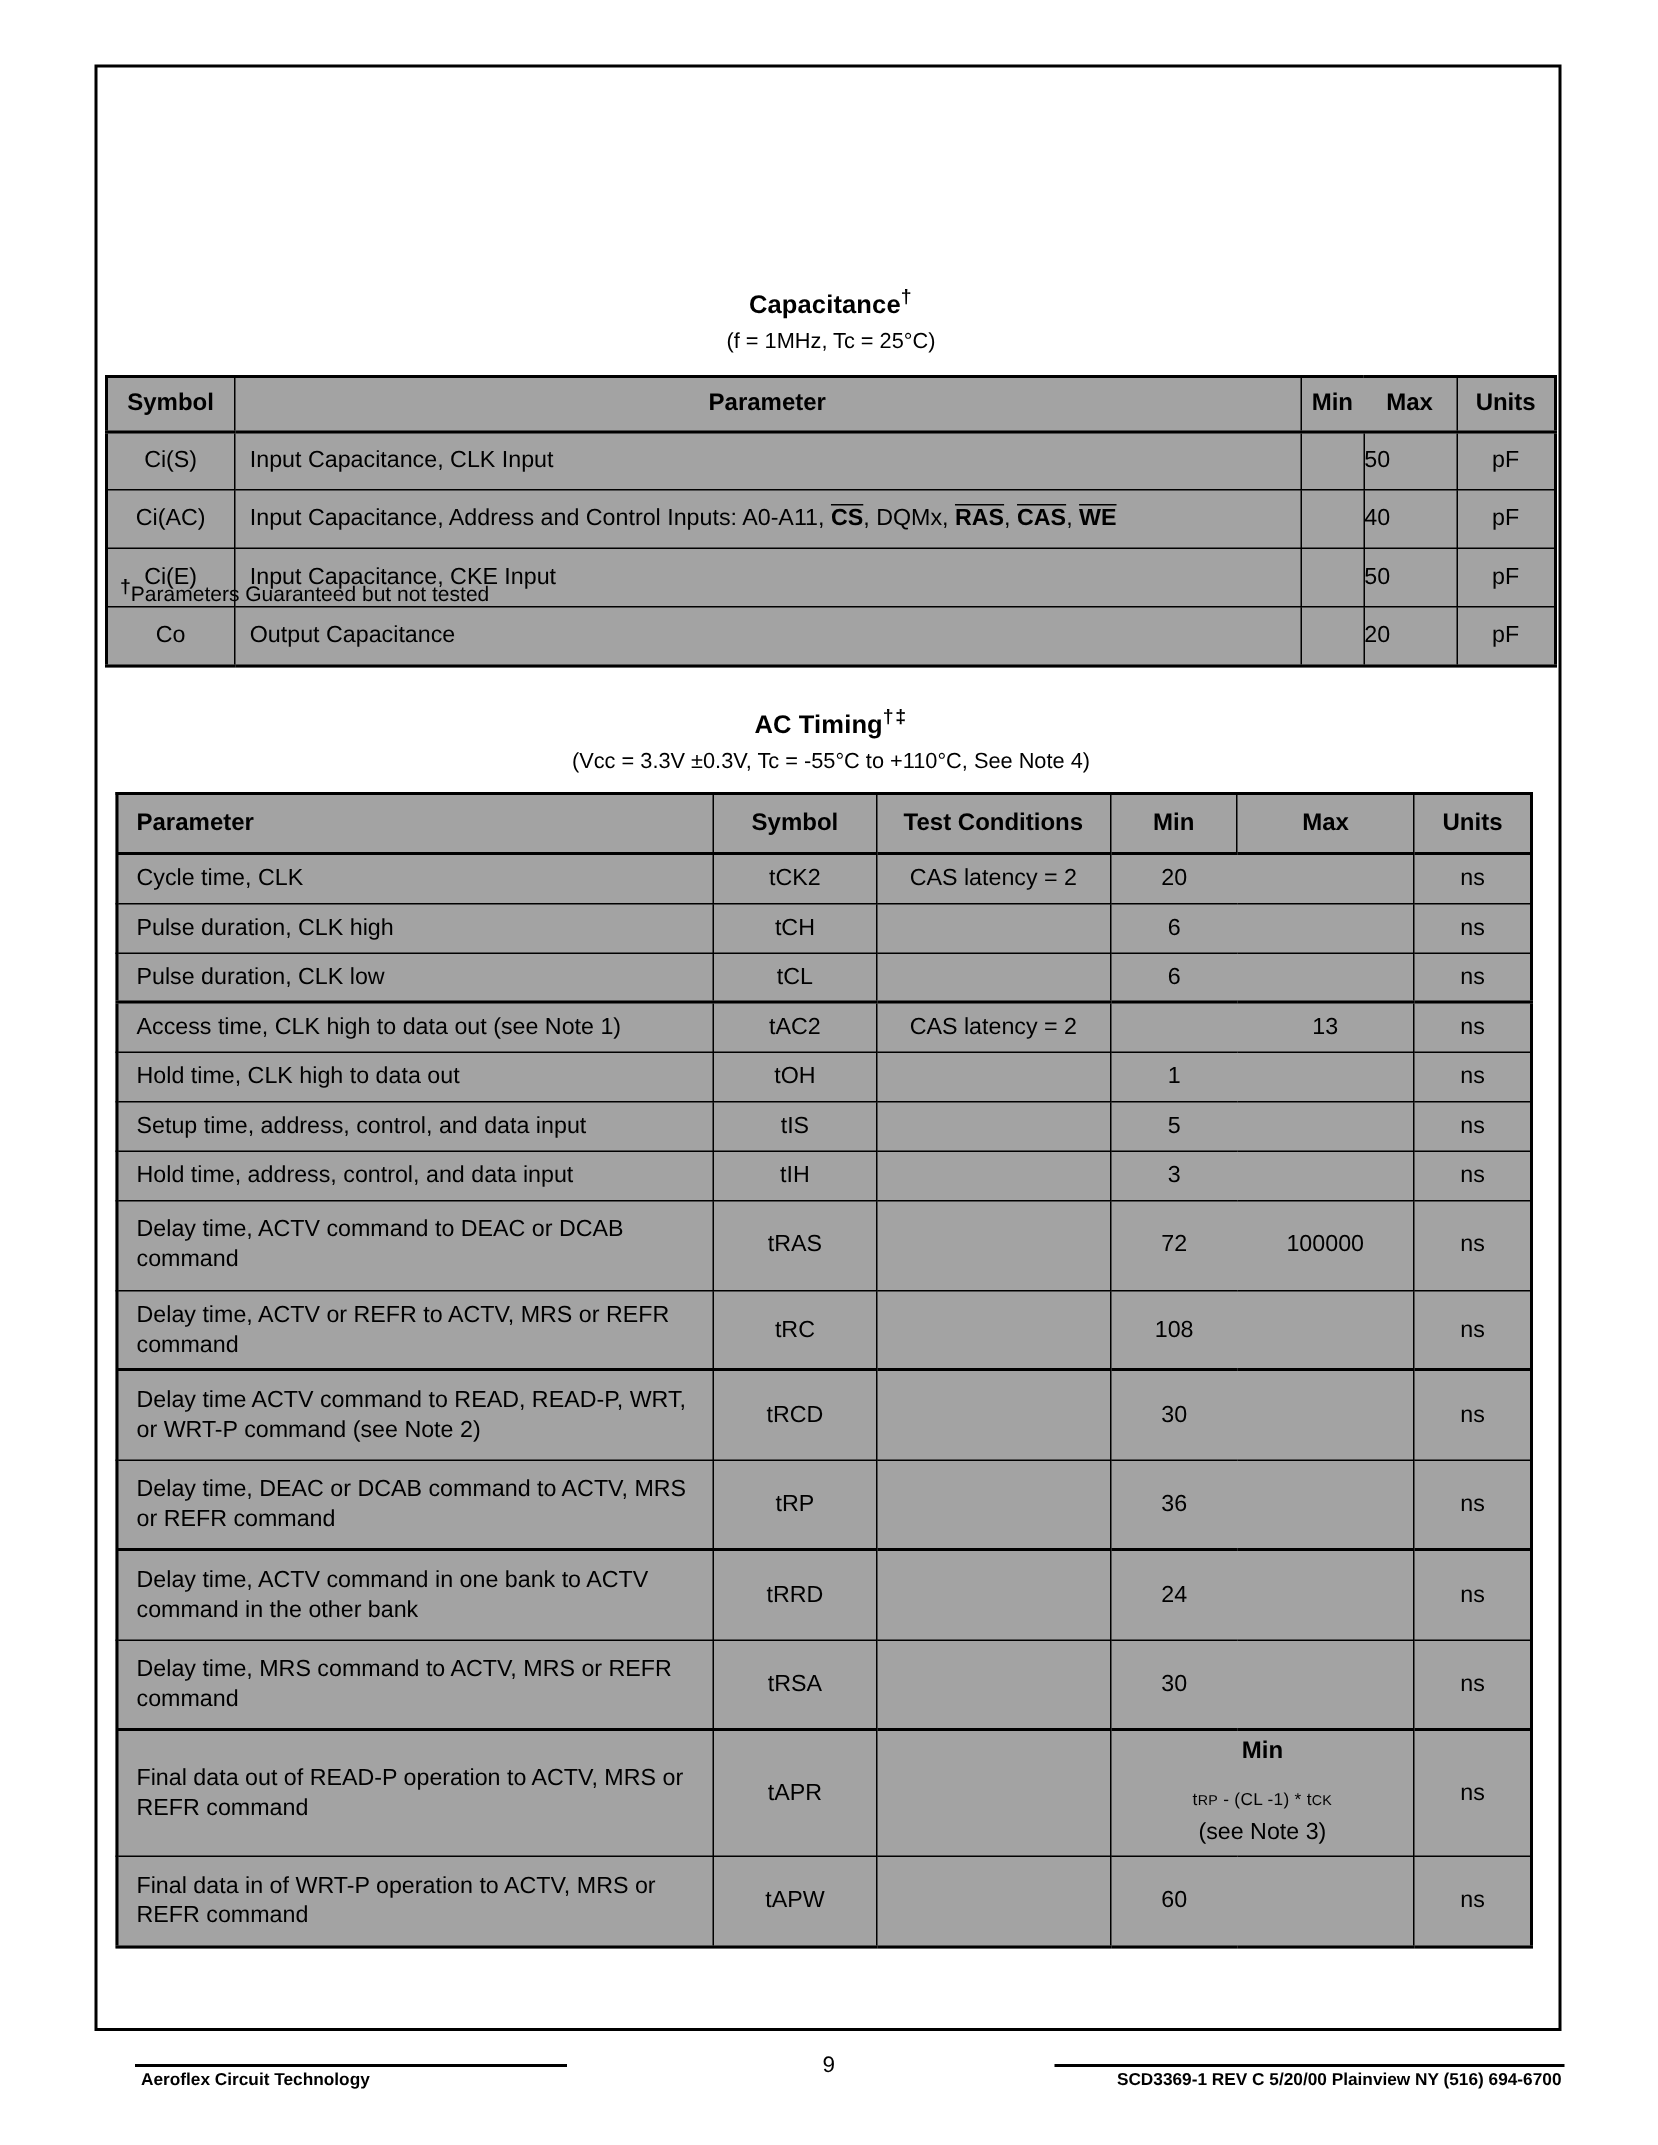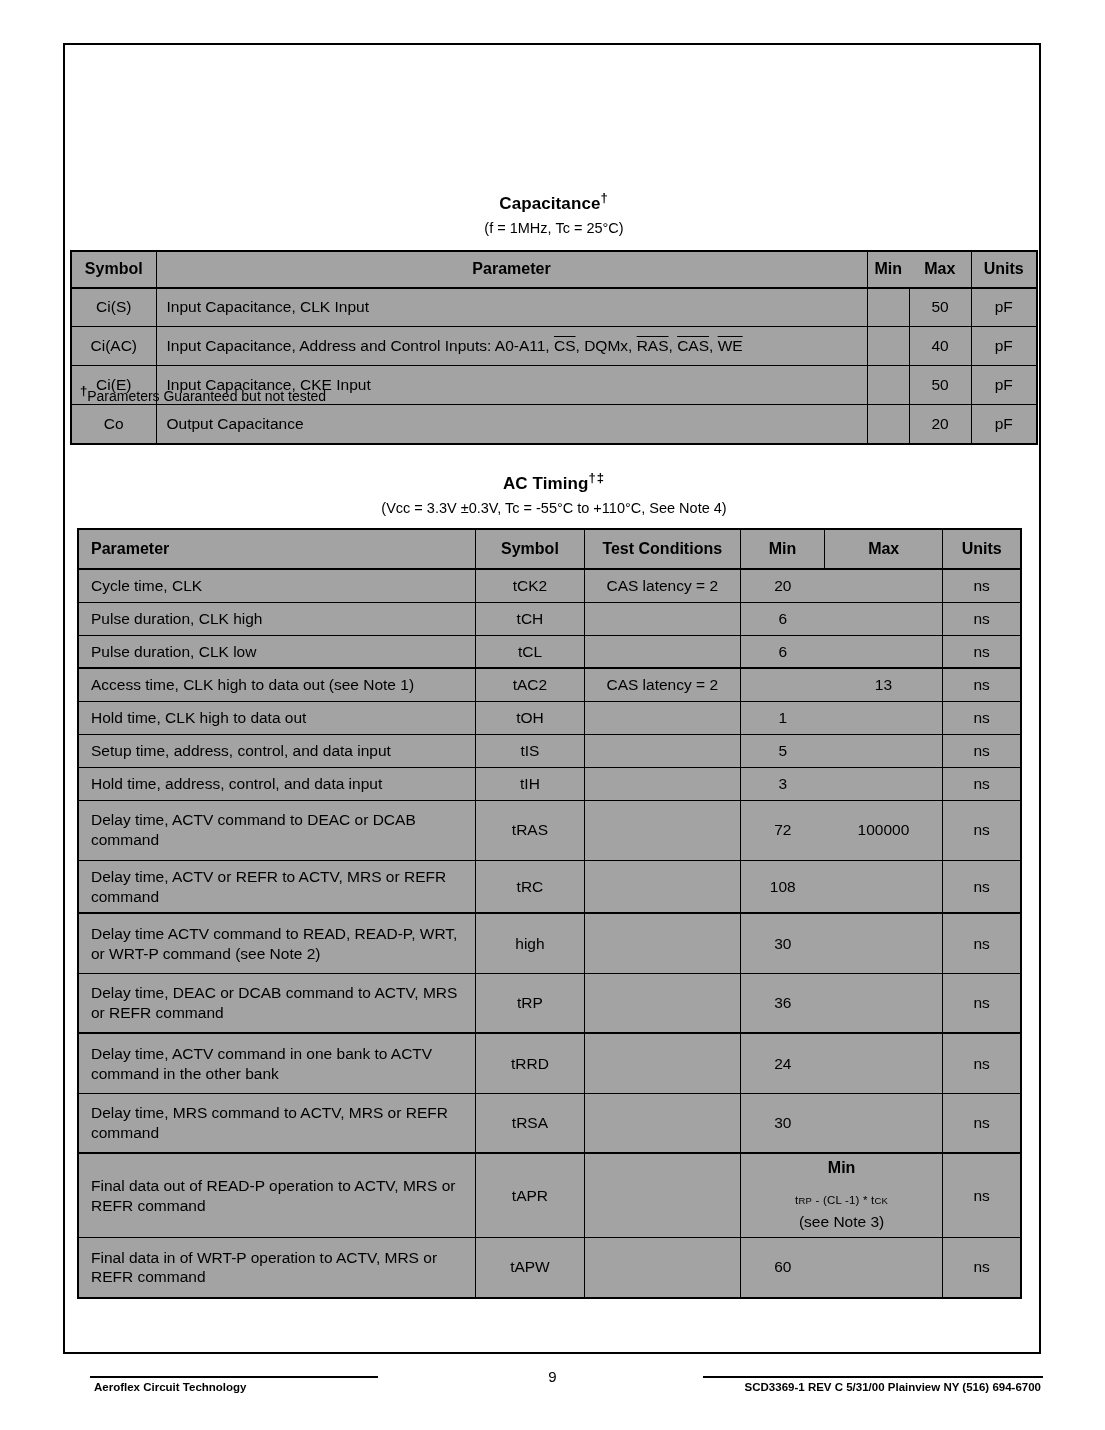--- a/index.html
+++ b/index.html
@@ -63,34 +63,34 @@
   #cap-table .hdr td {
     border-bottom: 2px solid #000;
     font-weight: bold;
     text-align: center;
     height: 37px;
     font-size: 16px;
   }
   #cap-table td.c-sym { text-align: center; height: 39px; font-size: 15.5px; }
   #cap-table td.c-par { text-align: left; padding-left: 10px; font-size: 15.5px; }
   #cap-table td.c-min { text-align: center; }
-  #cap-table td.c-max { text-align: center; font-size: 15.5px; }
+  #cap-table td.c-max { font-size: 15.5px; }
   #cap-table td.c-uni { text-align: center; font-size: 15.5px; }
   #cap-table col.w-sym { width: 85px; }
   #cap-table col.w-min { width: 42px; }
   #cap-table col.w-max { width: 62px; }
   #cap-table col.w-uni { width: 66px; }
   
   #cap-table .hdr td.hdr-min { border-right: none; }
   #cap-table .hdr td.hdr-max { border-left: none; }
   
   #cap-table { border: 2px solid #000; }
   #cap-table tr:last-child td { border-bottom: 2px solid #000; }
 
-  .ovl { text-decoration: overline; }
+  .ovl { text-decoration: overline; font-weight: bold; }
 
   #cap-foot {
     position: absolute;
     left: 15px;
     top: 338px;
     font-size: 14px;
   }
   #cap-foot .dag { font-weight: bold; font-size: 13px; vertical-align: super; }
 
   
@@ -364,21 +364,21 @@
             <div class="mm">
                 <span class="mm-min">108</span>
                 <span class="mm-max"></span>
               </div>
           </td>
           <td class="a-uni">ns</td>
         </tr>
 
         <tr>
           <td class="a-par" style="height:60px">Delay time ACTV command to READ, READ-P, WRT, or WRT-P command (see Note 2)</td>
-          <td class="a-sym">high</td>
+          <td class="a-sym">tRCD</td>
           <td class="a-tc"></td>
           <td class="a-mm" colspan="2">
             <div class="mm">
                 <span class="mm-min">30</span>
                 <span class="mm-max"></span>
               </div>
           </td>
           <td class="a-uni">ns</td>
         </tr>
 
@@ -450,14 +450,14 @@
 
       </tbody>
     </table>
   </div>
 
 </div>
 
 <div id="footer">
   <div id="foot-left">Aeroflex Circuit Technology</div>
   <div id="foot-page">9</div>
-  <div id="foot-right">SCD3369-1 REV C  5/31/00 Plainview NY (516) 694-6700</div>
+  <div id="foot-right">SCD3369-1 REV C  5/20/00 Plainview NY (516) 694-6700</div>
 </div>
 
 </body></html>

